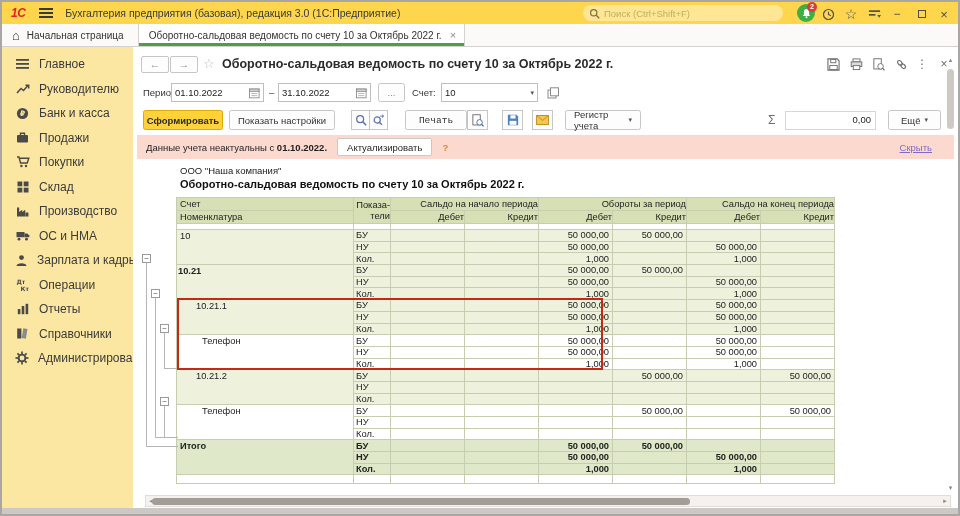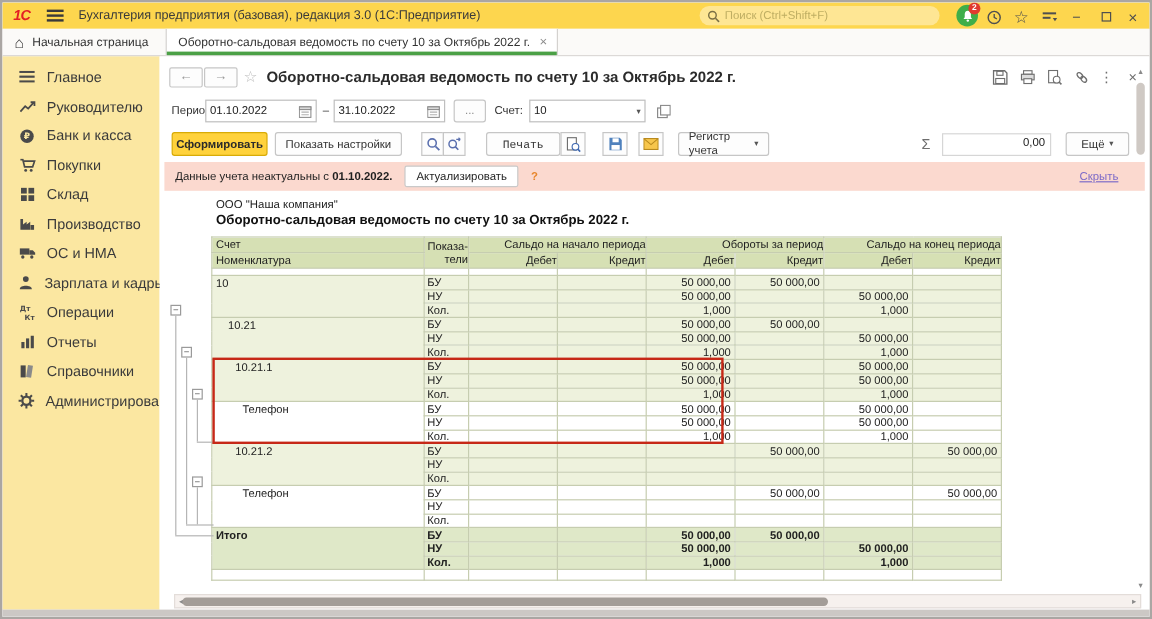--- a/index.html
+++ b/index.html
@@ -59,21 +59,21 @@
   .banner .hide{ position:absolute; right:22px; color:#7e6bc8; text-decoration:underline; cursor:pointer;}
   
   .company-line{ font-size:9.5px; color:#222; }
   .tbl-title{ font-size:11px; font-weight:bold; color:#111; }
   table.osv{ border-collapse:collapse; table-layout:fixed; width:658px; }
   table.osv td{ border:1px solid #c6cdb0; font-size:9.3px; color:#222; overflow:hidden; white-space:nowrap; }
   table.osv .hdr td{ background:#d6e0b4; text-align:right; line-height:11px; }
   table.osv .hdr td.left{ text-align:left; padding-left:3px; }
   table.osv tr.sp td{ background:#fff; }
   td.acct{ vertical-align:top; padding-top:0.5px; }
-  td.ind0{ padding-left:3px; } td.ind1{ padding-left:13px; } td.ind2{ padding-left:19px; } td.ind3{ padding-left:25px; }
+  td.ind0{ padding-left:3px; } td.ind1{ padding-left:1px;font-weight:bold; } td.ind2{ padding-left:19px; } td.ind3{ padding-left:25px; }
   td.metric{ padding-left:2px; }
   td.num{ text-align:right; padding-right:3px; }
   tr.r-green td{ background:#eef2dd; }
   tr.r-white td{ background:#ffffff; }
   tr.r-total td{ background:#dfe8c8; font-weight:bold; }
   
   .tree-line{ position:absolute; background:#b5b5b5; }
   .expander{ position:absolute; width:9px; height:9px; background:#fff; border:1px solid #9a9a9a; color:#555; font-size:8px; line-height:7px; text-align:center; cursor:pointer;}
   .red-rect{ position:absolute; border:2px solid #c62817; pointer-events:none; }
   
@@ -164,20 +164,29 @@
       <span class="lbl">Руководителю</span>
     </div>
     <div class="side-item">
       <span class="ic">
           <svg width="13" height="13" viewBox="0 0 13 13">
             <circle cx="6.5" cy="6.5" r="5.6" fill="#4a4a4a"></circle>
             <text x="6.5" y="9.2" font-size="7.5" text-anchor="middle" fill="#fbe7a1" font-family="DejaVu Sans, sans-serif" font-weight="bold">₽</text>
           </svg>
         </span>
       <span class="lbl">Банк и касса</span>
+    </div>
+    <div class="side-item">
+      <span class="ic">
+          <svg width="13" height="11" viewBox="0 0 13 11">
+            <rect x="1" y="3" width="11" height="7.5" rx="1" fill="#4a4a4a"></rect>
+            <path d="M4.5 3 V1.3 h4 V3" fill="none" stroke="#4a4a4a" stroke-width="1.4"></path>
+          </svg>
+        </span>
+      <span class="lbl">Продажи</span>
     </div>
     <div class="side-item">
       <span class="ic">
           <svg width="14" height="12" viewBox="0 0 14 12">
             <path d="M1 1 h2 l1.5 6 h6.7 l1.6-4.7 H4" fill="none" stroke="#4a4a4a" stroke-width="1.4"></path>
             <circle cx="5.4" cy="10" r="1.2" fill="#4a4a4a"></circle>
             <circle cx="10" cy="10" r="1.2" fill="#4a4a4a"></circle>
           </svg>
         </span>
       <span class="lbl">Покупки</span>

